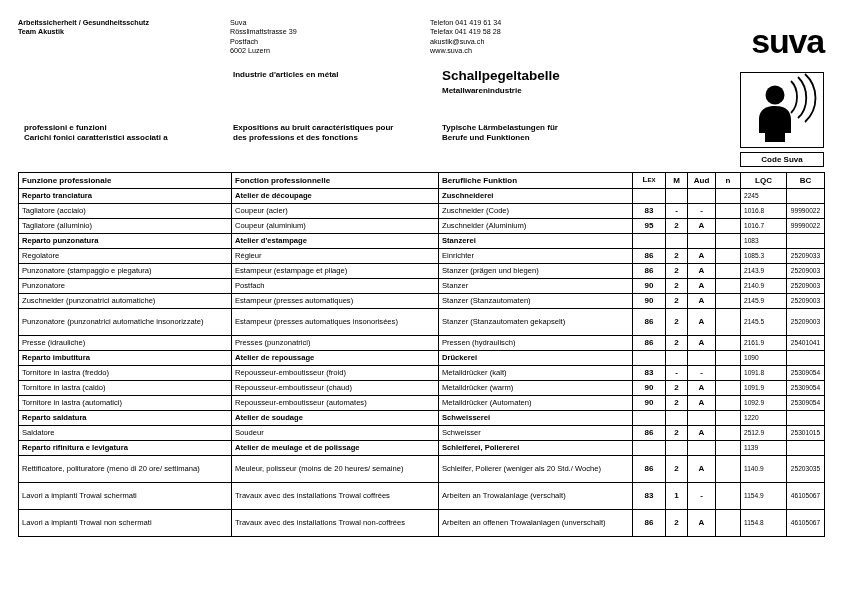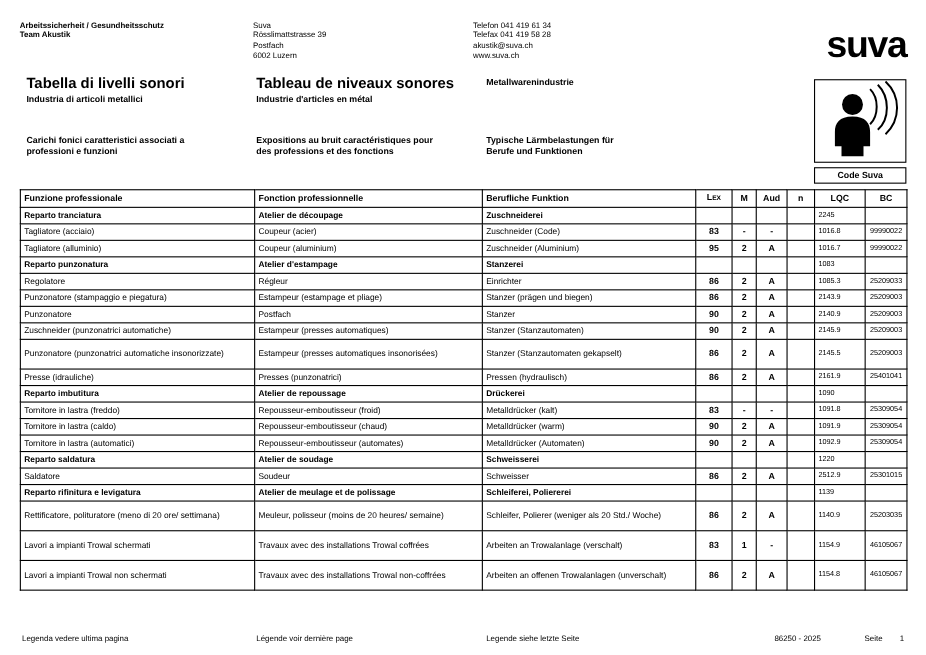--- a/index.html
+++ b/index.html
@@ -200,35 +200,31 @@
     <div class="lh-col lh-col-c">
       <div class="lh-line">Telefon 041 419 61 34</div>
       <div class="lh-line">Telefax 041 419 58 28</div>
       <div class="lh-line">akustik@suva.ch</div>
       <div class="lh-line">www.suva.ch</div>
     </div>
     <div class="suva-logo">suva</div>
   </div>
 
   <div class="titles">
-    <div class="title-col tc-1">
-      <div class="title-main">Tabella di livelli sonori</div>
-      <div class="title-sub">Industria di articoli metallici</div>
-    </div>
     <div class="title-col tc-2">
-      <div class="title-main">Tableau de niveaux sonores</div>
       <div class="title-sub">Industrie d'articles en métal</div>
     </div>
     <div class="title-col tc-3">
+      <div class="title-main">Schallpegeltabelle</div>
       <div class="title-sub">Metallwarenindustrie</div>
     </div>
 
     <div class="title-desc td-1">
+      <div>professioni e funzioni</div>
       <div>Carichi fonici caratteristici associati a</div>
-      <div>professioni e funzioni</div>
     </div>
     <div class="title-desc td-3">
       <div>Typische Lärmbelastungen für</div>
       <div>Berufe und Funktionen</div>
     </div>
     <div class="title-desc td-2">
       <div>Expositions au bruit caractéristiques pour</div>
       <div>des professions et des fonctions</div>
     </div>
   </div>
@@ -486,22 +482,14 @@
           <td class="c-num">86</td>
           <td class="c-num">2</td>
           <td class="c-num">A</td>
           <td class="c-num"></td>
           <td class="c-lqc">1154.8</td>
           <td class="c-bc">46105067</td>
         </tr>
       </tbody>
   </table>
 
-  <div class="footer">
-    <span class="ft-1">Legenda vedere ultima pagina</span>
-    <span class="ft-2">Légende voir dernière page</span>
-    <span class="ft-3">Legende siehe letzte Seite</span>
-    <span class="ft-4">86250 - 2025</span>
-    <span class="ft-5">Seite</span>
-    <span class="ft-6">1</span>
-  </div>
 
 </div>
 
 </body></html>

